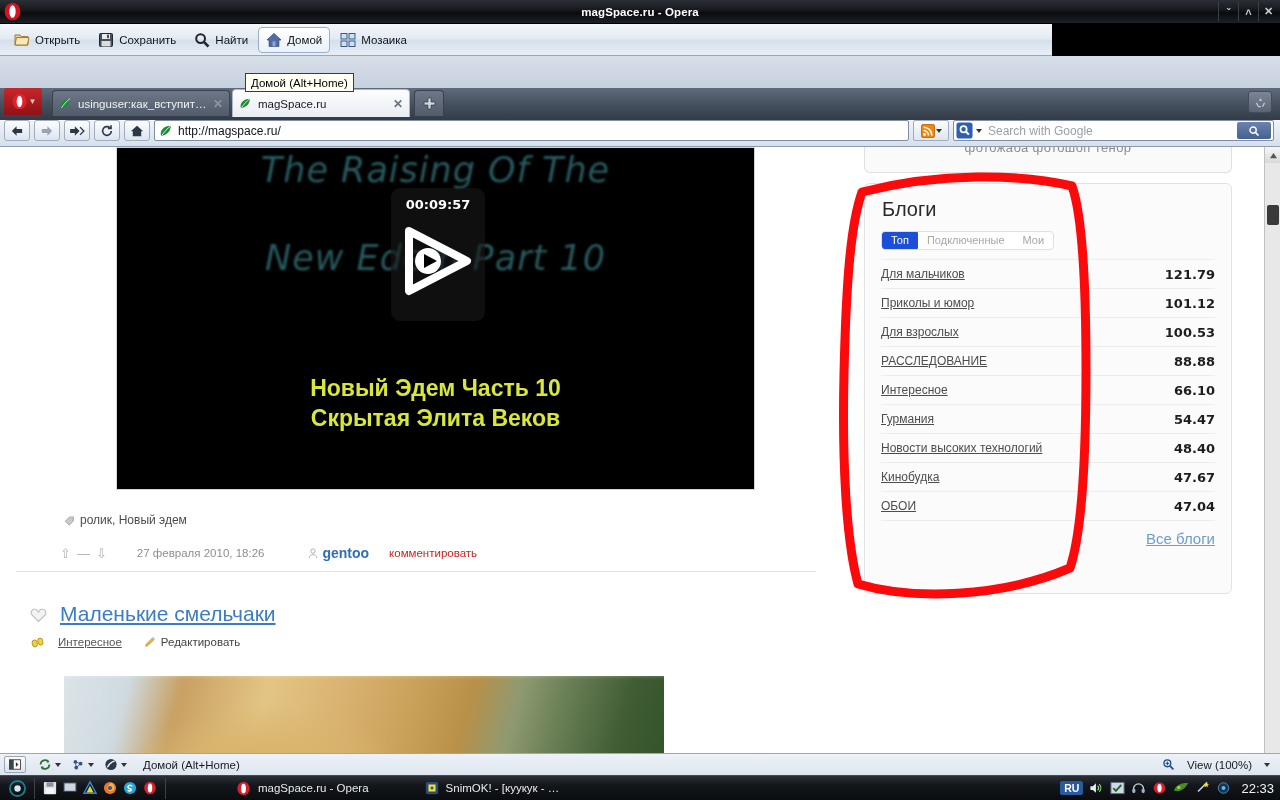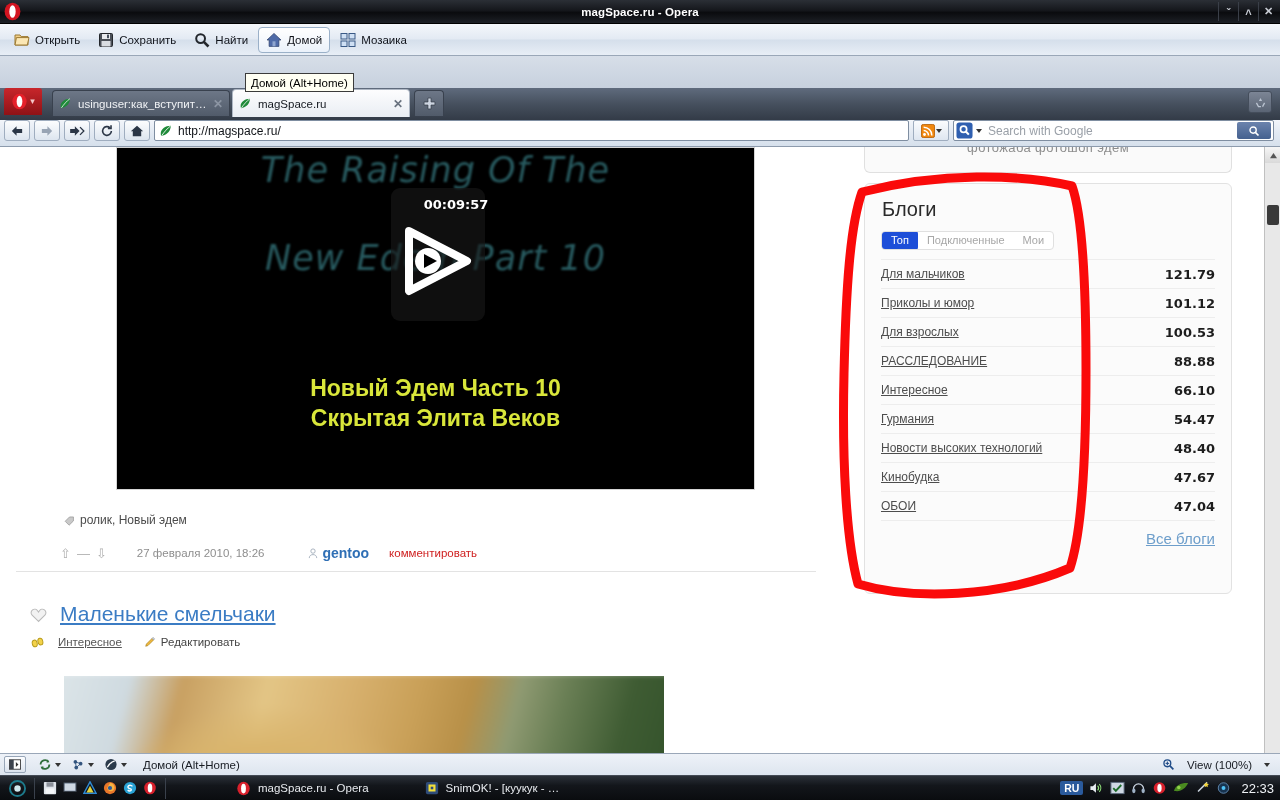--- a/index.html
+++ b/index.html
@@ -27,21 +27,21 @@
   }
   .wbtns { position: absolute; right: 2px; top: 2px; display: flex; gap: 0; }
   .wbtn {
     width: 20px; height: 19px; color: #c8ccd4; font-size: 11px;
     display: flex; align-items: center; justify-content: center;
     border-left: 1px solid #3a3f48; font-weight: bold;
   }
 
   
   .maintoolbar {
-    position: absolute; left: 0; top: 24px; width: 1280px; height: 32px;
+    position: absolute; left: 0; top: 24px; width: 1052px; height: 32px;
     background: linear-gradient(to bottom, #f4f7fb 0%, #e3eaf3 48%, #d5dfeb 52%, #e8eef6 100%);
     border-bottom: 1px solid #9aa7b8;
     display: flex; align-items: center; padding-left: 6px; gap: 2px;
   }
   .tbitem {
     display: flex; align-items: center; gap: 5px; height: 26px;
     padding: 0 7px; border: 1px solid transparent; border-radius: 3px;
     font-size: 11.5px; color: #10131a; white-space: nowrap;
   }
   .tbitem.active {
@@ -166,21 +166,21 @@
   .vcaption {
     position: absolute; left: 0; top: 225px; width: 100%;
     text-align: center; color: #d9e63a; font-size: 23px; line-height: 30px;
     font-weight: bold; filter: blur(.4px);
   }
   .playchip {
     position: absolute; left: 274px; top: 40px; width: 94px; height: 133px;
     background: rgba(25,25,25,.62); border-radius: 9px;
   }
   .playtime {
-    position: absolute; left: 18px; top: 9px; width: 100%; text-align: center;
+    position: absolute; left: 0; top: 9px; width: 100%; text-align: center;
     color: #fff; font-size: 13px; font-weight: bold; font-family: "DejaVu Sans", sans-serif;
   }
   .playtri { position: absolute; left: 12px; top: 38px; }
 
   .taglineP { position: absolute; left: 64px; top: 366px; font-size: 12px; color: #4b4b4b; display: flex; align-items: center; gap: 5px; }
   .metaline { position: absolute; left: 60px; top: 398px; display: flex; align-items: center; font-size: 11.5px; color: #9a9a9a; gap: 0; }
   .metaline .votes { display: flex; align-items: center; gap: 6px; color: #b0b0b0; font-size: 13px; }
   .metaline .mdate { margin-left: 30px; color: #8e8e8e; }
   .metaline .author { margin-left: 44px; color: #2f6fb5; font-weight: bold; font-size: 14px; display:flex; align-items:center; gap:4px;}
   .metaline .cmt { margin-left: 20px; color: #cf2020; font-size: 11.5px; }
@@ -505,21 +505,21 @@
         </svg>
         <span>Редактировать</span>
       </span>
     </div>
 
     <div class="photo">
       <div class="photo-inner"></div>
     </div>
 
     <div class="tagwidget">
-      <div class="tagwidget-text">фотожаба  фотошоп  эдем</div>
+      <div class="tagwidget-text">фотожаба  фотошоп  тенор</div>
     </div>
 
     <div class="blogpanel">
       <div class="blogtitle">Блоги</div>
 
       <div class="segctrl">
         <div class="seg on">Топ</div>
         <div class="seg">Подключенные</div>
         <div class="seg">Мои</div>
       </div>

